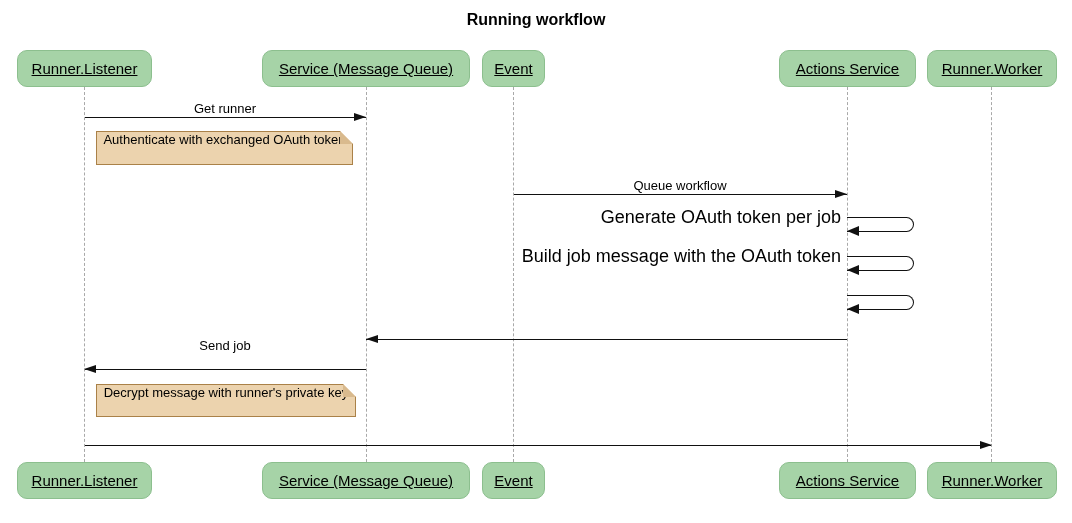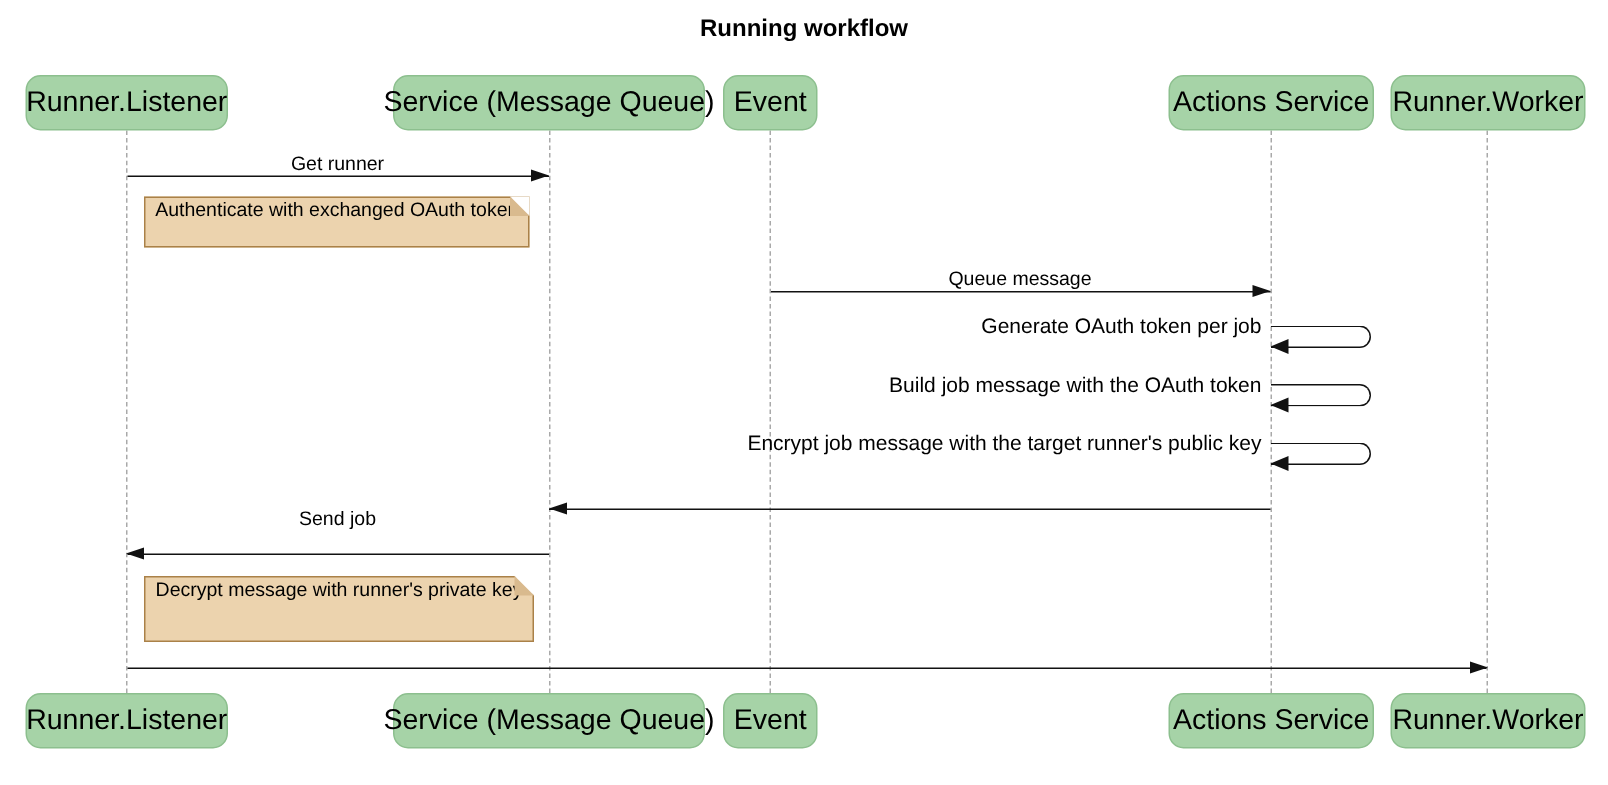--- a/index.html
+++ b/index.html
@@ -21,22 +21,23 @@
   }
   .actor {
     position: absolute;
     height: 37px;
     background: var(--actor-fill, #a6d3a7);
     border: 1px solid var(--actor-border, #8cbf8e);
     border-radius: 10px;
     display: flex;
     align-items: center;
     justify-content: center;
-    font-size: 19px;
+    font-size: 15px;
     white-space: nowrap;
+    text-decoration: underline;
   }
   .lifeline {
     position: absolute;
     top: 87px;
     height: 375px;
     width: 0;
     border-left: 1px dashed var(--lifeline, #a9a9a9);
   }
   .msg-line {
     position: absolute;
@@ -45,21 +46,21 @@
   }
   .msg-label {
     position: absolute;
     font-size: 13px;
     line-height: 15px;
     white-space: nowrap;
     transform: translateX(-50%);
   }
   .msg-label-right {
     position: absolute;
-    font-size: 14px;
+    font-size: 18px;
     line-height: 15px;
     white-space: nowrap;
     text-align: right;
   }
   .ah-right {
     position: absolute; width: 0; height: 0;
     border-top: 4.5px solid transparent;
     border-bottom: 4.5px solid transparent;
     border-left: 12px solid var(--arrow, #111);
   }
@@ -132,44 +133,43 @@
   <div class="actor" style="left:927px;top:50px;width:130px">Runner.Worker</div>
 
   <div class="msg-label" style="left:225px;top:101px">Get runner</div>
   <div class="msg-line" style="left:85px;top:117px;width:281px"></div>
   <div class="ah-right" style="left:354px;top:113px"></div>
 
   <div class="note" style="left:96px;top:131px;width:257px;height:34px">
     <span>Authenticate with exchanged OAuth token</span>
   </div>
 
-  <div class="msg-label" style="left:680px;top:178px">Queue message</div>
+  <div class="msg-label" style="left:680px;top:178px">Queue workflow</div>
   <div class="msg-line" style="left:514px;top:194px;width:333px"></div>
   <div class="ah-right" style="left:835px;top:190px"></div>
 
   <div class="msg-label-right" style="right:231px;top:210px">Generate OAuth token per job</div>
   <div class="self-loop" style="left:847px;top:217px"></div>
   <div class="self-arrow" style="left:847px;top:226px"></div>
 
   <div class="msg-label-right" style="right:231px;top:249px">Build job message with the OAuth token</div>
   <div class="self-loop" style="left:847px;top:256px"></div>
   <div class="self-arrow" style="left:847px;top:265px"></div>
 
-  <div class="msg-label-right" style="right:231px;top:288px">Encrypt job message with the target runner's public key</div>
   <div class="self-loop" style="left:847px;top:295px"></div>
   <div class="self-arrow" style="left:847px;top:304px"></div>
 
   <div class="msg-line" style="left:366px;top:339px;width:481px"></div>
   <div class="ah-left" style="left:366px;top:335px"></div>
 
   <div class="msg-label" style="left:225px;top:338px">Send job</div>
   <div class="msg-line" style="left:85px;top:369px;width:281px"></div>
   <div class="ah-left" style="left:84px;top:365px"></div>
 
-  <div class="note" style="left:96px;top:384px;width:260px;height:44px">
+  <div class="note" style="left:96px;top:384px;width:260px;height:33px">
     <span>Decrypt message with runner's private key</span>
   </div>
 
   <div class="msg-line" style="left:85px;top:445px;width:906px"></div>
   <div class="ah-right" style="left:980px;top:441px"></div>
 
   <div class="actor" style="left:17px;top:462px;width:135px">Runner.Listener</div>
   <div class="actor" style="left:262px;top:462px;width:208px">Service (Message Queue)</div>
   <div class="actor" style="left:482px;top:462px;width:63px">Event</div>
   <div class="actor" style="left:779px;top:462px;width:137px">Actions Service</div>

